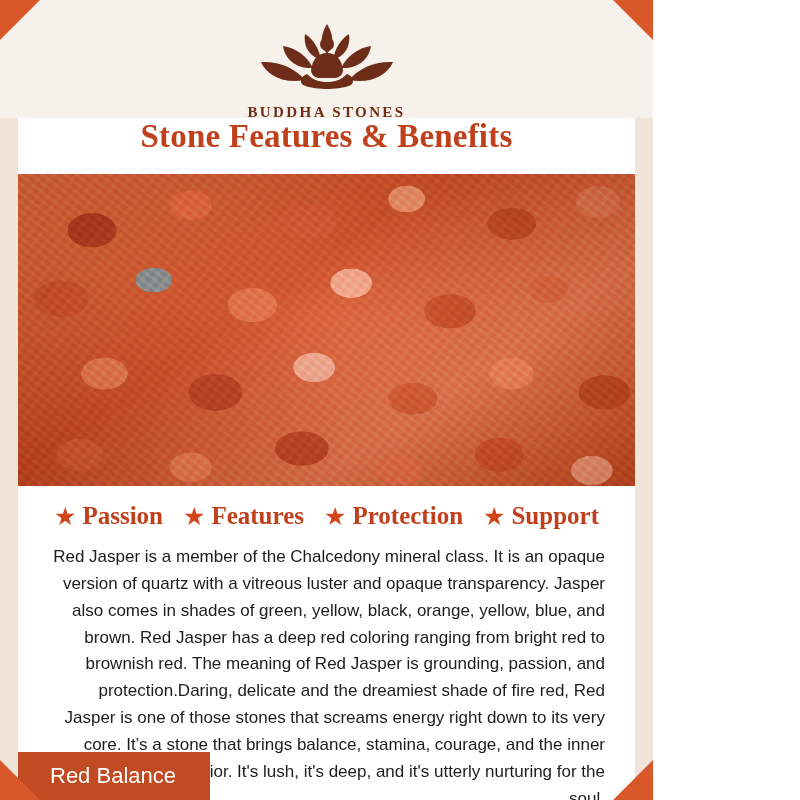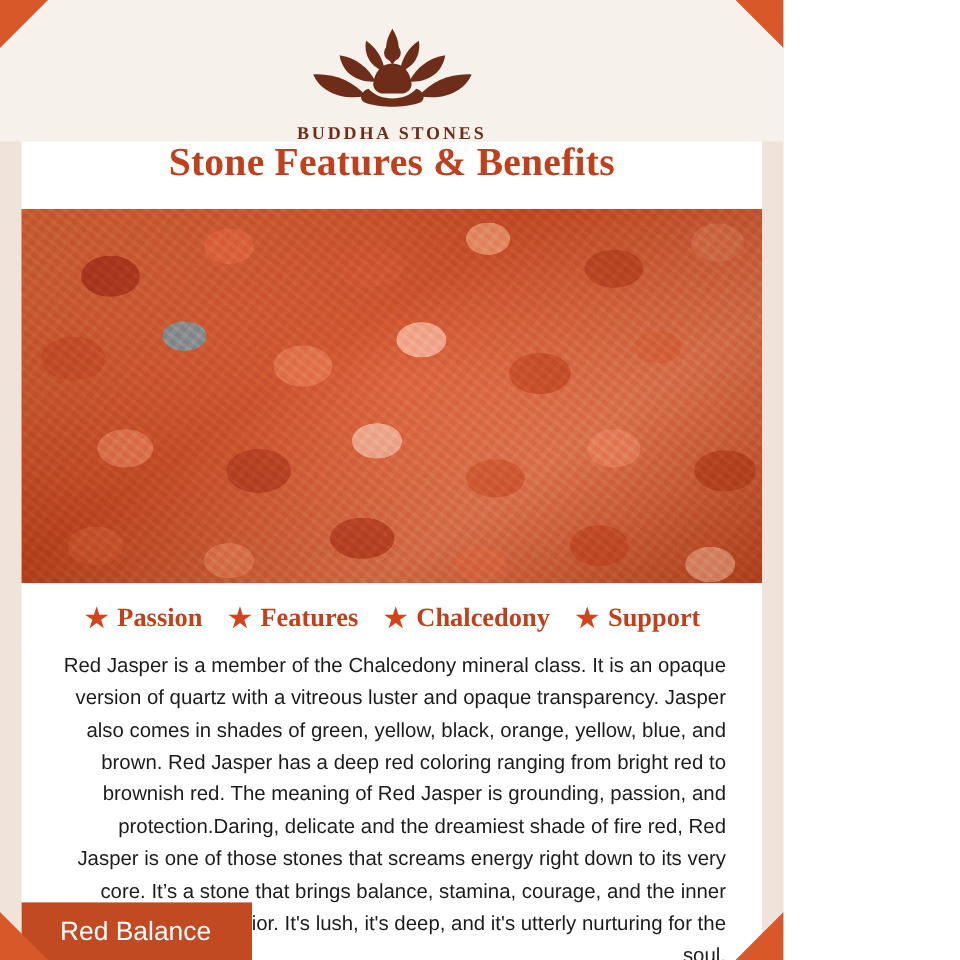--- a/index.html
+++ b/index.html
@@ -187,21 +187,21 @@
     padding: 0 6px;
   }
   .benefit .star {
     color: #d2451c;
     font-size: 25px;
     line-height: 1;
   }
   .benefit .blabel {
     color: #c0401c;
     font-weight: bold;
-    font-size: 22px;
+    font-size: 25px;
     font-family: "Liberation Serif", serif;
     text-align: right;
   }
 
   
   .body-copy {
     position: relative;
     z-index: 3;
     margin: 0 18px;
     background: #ffffff;
@@ -274,21 +274,21 @@
     <div class="benefit">
       <span class="star">★</span>
       <span class="blabel">Passion</span>
     </div>
     <div class="benefit">
       <span class="star">★</span>
       <span class="blabel">Features</span>
     </div>
     <div class="benefit">
       <span class="star">★</span>
-      <span class="blabel">Chalcedony</span>
+      <span class="blabel">Protection</span>
     </div>
     <div class="benefit">
       <span class="star">★</span>
       <span class="blabel">Support</span>
     </div>
   </div>
 
   <div class="body-copy">Red Jasper is a member of the Chalcedony mineral class. It is an opaque version of quartz with a vitreous luster and opaque transparency. Jasper also comes in shades of green, yellow, black, orange, yellow, blue, and brown. Red Jasper has a deep red coloring ranging from bright red to brownish red. The meaning of Red Jasper is grounding, passion, and protection.Daring, delicate and the dreamiest shade of fire red, Red Jasper is one of those stones that screams energy right down to its very core.  It’s a stone that brings balance, stamina, courage, and the inner strength of a warrior. It's lush, it's deep, and it's utterly nurturing for the soul.</div>
 
   <div class="footer-fill"></div>

